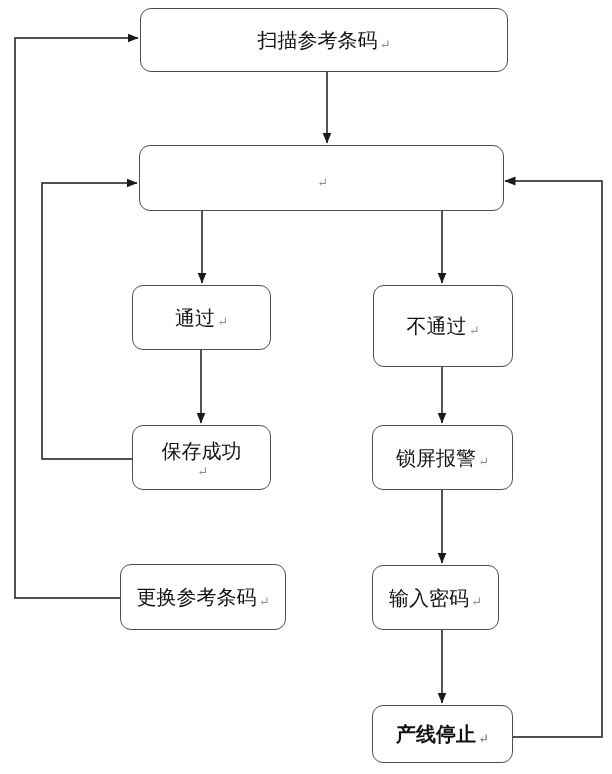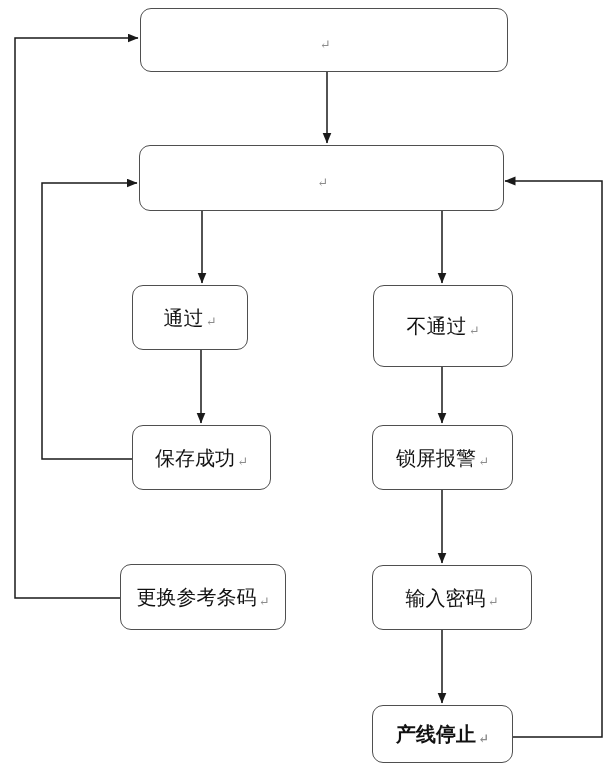--- a/index.html
+++ b/index.html
@@ -69,53 +69,54 @@
     <path class="edge" d="M201,350 L201,423" marker-end="url(#arrow)"></path>
     <path class="edge" d="M442,350 L442,423" marker-end="url(#arrow)"></path>
     <path class="edge" d="M442,490 L442,563" marker-end="url(#arrow)"></path>
     <path class="edge" d="M442,630 L442,703" marker-end="url(#arrow)"></path>
     <path class="edge" d="M133,459 L42,459 L42,183 L137,183" marker-end="url(#arrow)"></path>
     <path class="edge" d="M121,598 L15,598 L15,38 L138,38" marker-end="url(#arrow)"></path>
     <path class="edge" d="M511,737 L602,737 L602,181 L505,181" marker-end="url(#arrow)"></path>
   </svg>
 
   <div class="node" style="left:140px; top:8px; width:368px; height:64px;">
+    <span class="lbl">扫描参考条码</span>
       <span class="mark">↵</span>
   </div>
 
   <div class="node" style="left:139px; top:145px; width:365px; height:66px;">
       <span class="mark">↵</span>
   </div>
 
-  <div class="node" style="left:132px; top:285px; width:116px; height:65px;">
+  <div class="node" style="left:132px; top:285px; width:139px; height:65px;">
     <span class="lbl">通过</span>
       <span class="mark">↵</span>
   </div>
 
   <div class="node" style="left:373px; top:285px; width:140px; height:82px;">
     <span class="lbl">不通过</span>
       <span class="mark">↵</span>
   </div>
 
-  <div class="node" style="left:132px; top:425px; width:139px; height:65px;">
+  <div class="node" style="left:132px; top:425px; width:139px; height:65px;flex-direction:column;">
     <span class="lbl">保存成功</span>
       <span class="mark">↵</span>
   </div>
 
   <div class="node" style="left:372px; top:425px; width:141px; height:65px;">
     <span class="lbl">锁屏报警</span>
       <span class="mark">↵</span>
   </div>
 
   <div class="node" style="left:120px; top:564px; width:166px; height:66px;">
     <span class="lbl">更换参考条码</span>
       <span class="mark">↵</span>
   </div>
 
-  <div class="node" style="left:372px; top:565px; width:160px; height:65px;">
+  <div class="node" style="left:372px; top:565px; width:127px; height:65px;">
     <span class="lbl">输入密码</span>
       <span class="mark">↵</span>
   </div>
 
   <div class="node" style="left:372px; top:705px; width:141px; height:58px;font-weight:bold;">
     <span class="lbl">产线停止</span>
       <span class="mark">↵</span>
   </div>
 
 </div>

